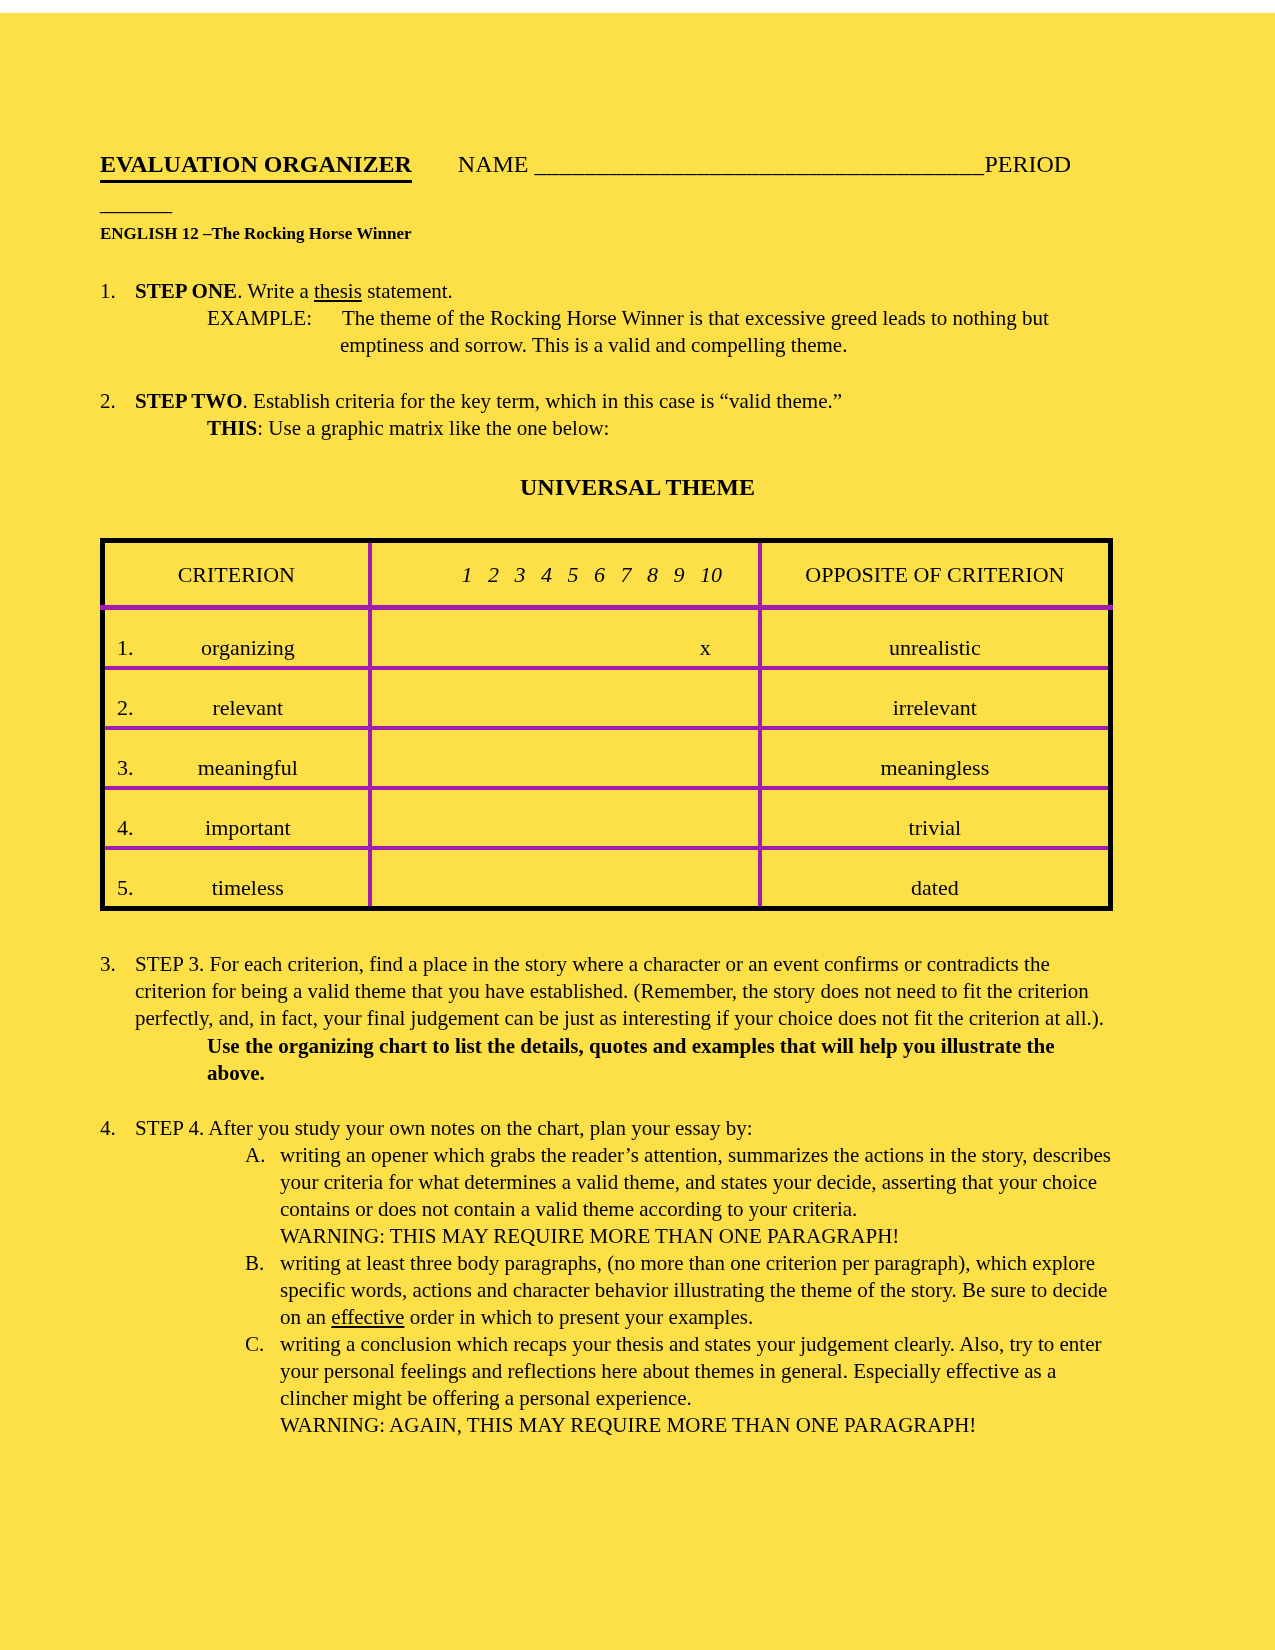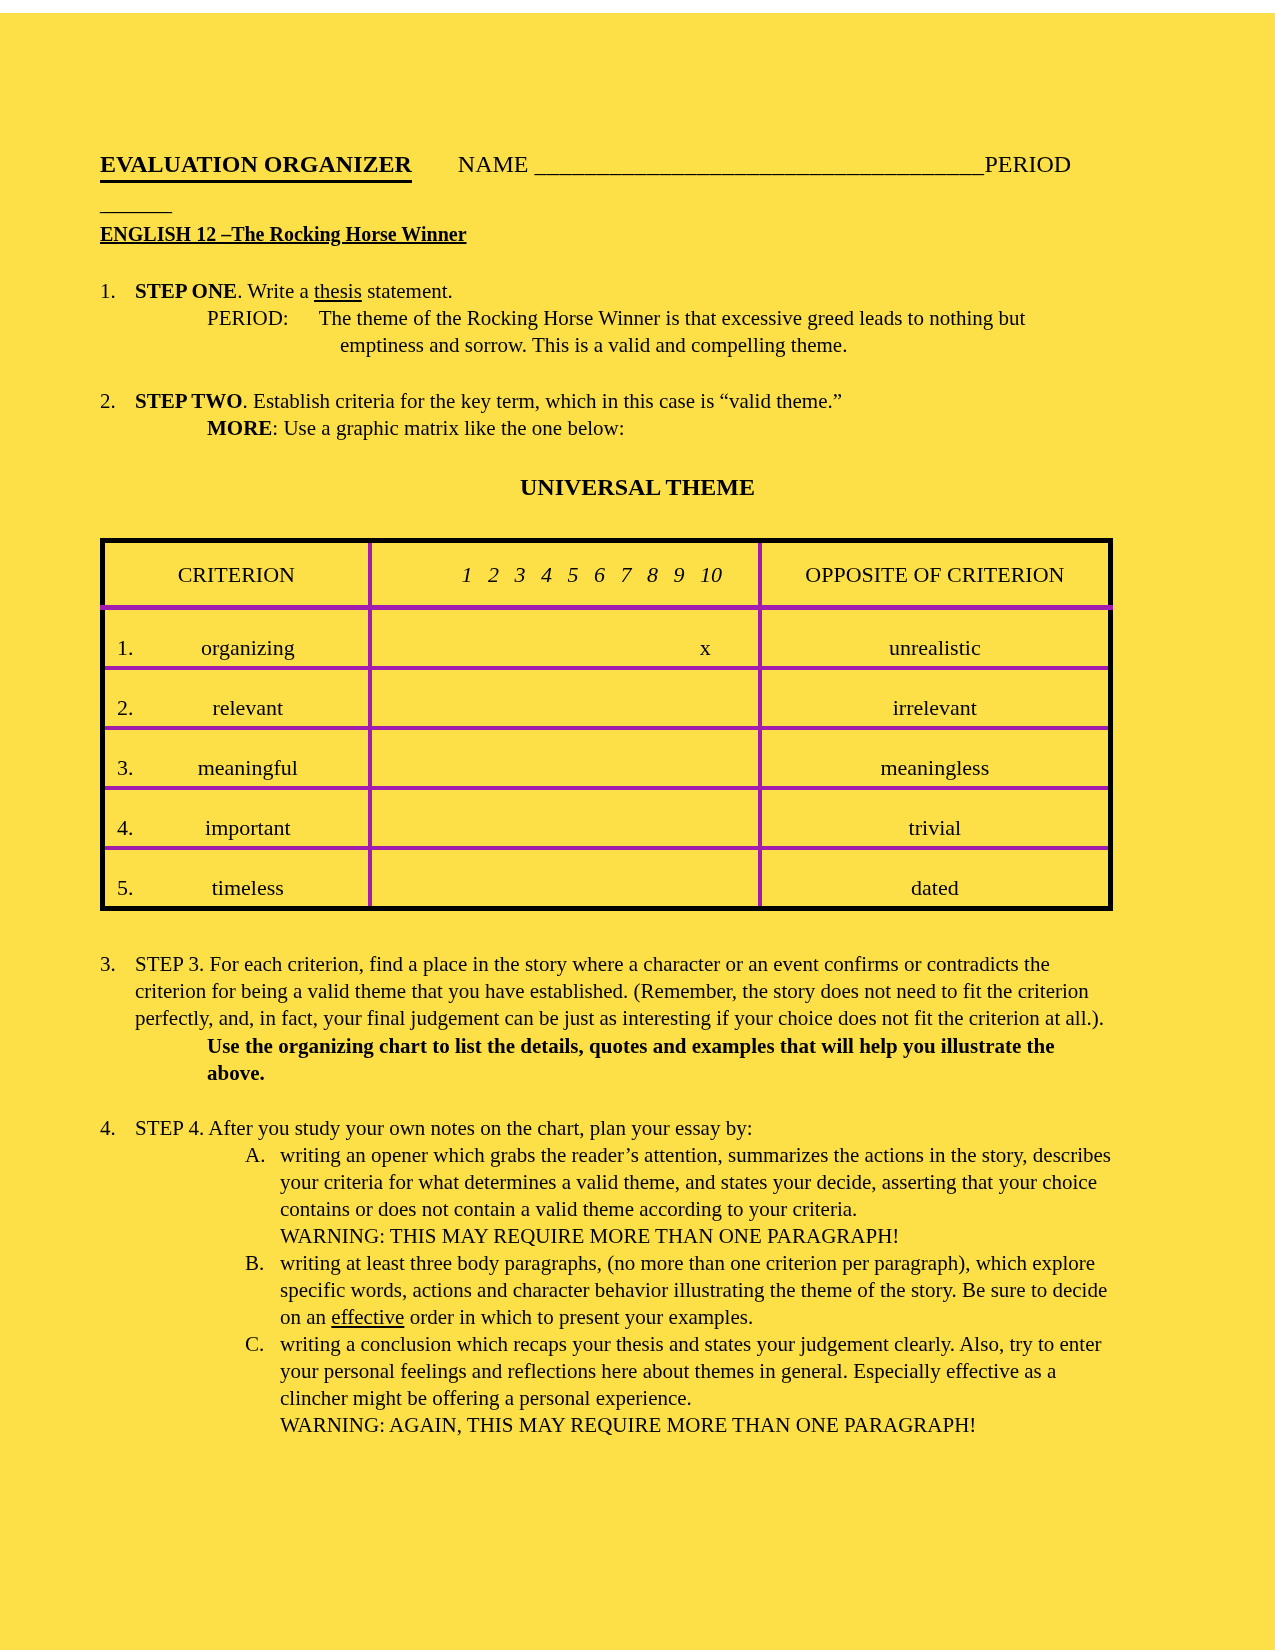--- a/index.html
+++ b/index.html
@@ -20,21 +20,21 @@
   .hdr-line { font-size: 24px; line-height: 30px; white-space: nowrap; }
   .doc-title {
     font-weight: bold;
     display: inline-block;
     border-bottom: 3px solid #000;
     padding-bottom: 1px;
   }
   .name-label { margin-left: 46px; }
   .blank { letter-spacing: 0.5px; }
   .overflow-blank { font-size: 24px; line-height: 30px; margin-top: 4px; }
-  .subtitle { font-size: 20px; line-height: 30px; font-weight: bold; margin-top: 2px; text-decoration: underline; }
+  .subtitle { font-size: 17px; line-height: 30px; font-weight: bold; margin-top: 2px; }
 
   .num-item { position: relative; padding-left: 35px; }
   .num-item > .num { position: absolute; left: 0; top: 0; }
 
   .step1 { margin-top: 29px; }
   .example { padding-left: 205px; text-indent: -133px; }
   .example .example-label { margin-right: 30px; }
 
   .step2 { margin-top: 29px; }
   .hint-line { margin-left: 72px; }
@@ -95,28 +95,28 @@
     <span class="doc-title">EVALUATION ORGANIZER</span><span class="name-label">NAME</span>
     <span class="blank">____________________________________</span><span>PERIOD</span>
   </div>
   <div class="overflow-blank">______</div>
   <div class="subtitle">ENGLISH 12 –The Rocking Horse Winner</div>
 
   <div class="num-item step1">
     <span class="num">1.</span>
     <div><b>STEP ONE</b><span>. Write a </span><span class="u">thesis</span><span> statement.</span></div>
     <div class="example">
-      <span class="example-label">PERIOD:</span><span>The theme of the Rocking Horse Winner is that excessive greed leads to nothing but emptiness and sorrow. This is a valid and compelling theme.</span>
+      <span class="example-label">EXAMPLE:</span><span>The theme of the Rocking Horse Winner is that excessive greed leads to nothing but emptiness and sorrow. This is a valid and compelling theme.</span>
     </div>
   </div>
 
   <div class="num-item step2">
     <span class="num">2.</span>
     <div><b>STEP TWO</b><span>. Establish criteria for the key term, which in this case is “valid theme.”</span></div>
-    <div class="hint-line"><b>MORE</b><span>: Use a graphic matrix like the one below:</span></div>
+    <div class="hint-line"><b>THIS</b><span>: Use a graphic matrix like the one below:</span></div>
   </div>
 
   <div class="matrix-title">UNIVERSAL THEME</div>
 
   <table class="matrix">
     <colgroup>
       <col style="width:26.5%">
       <col style="width:38.7%">
       <col style="width:34.8%">
     </colgroup>

